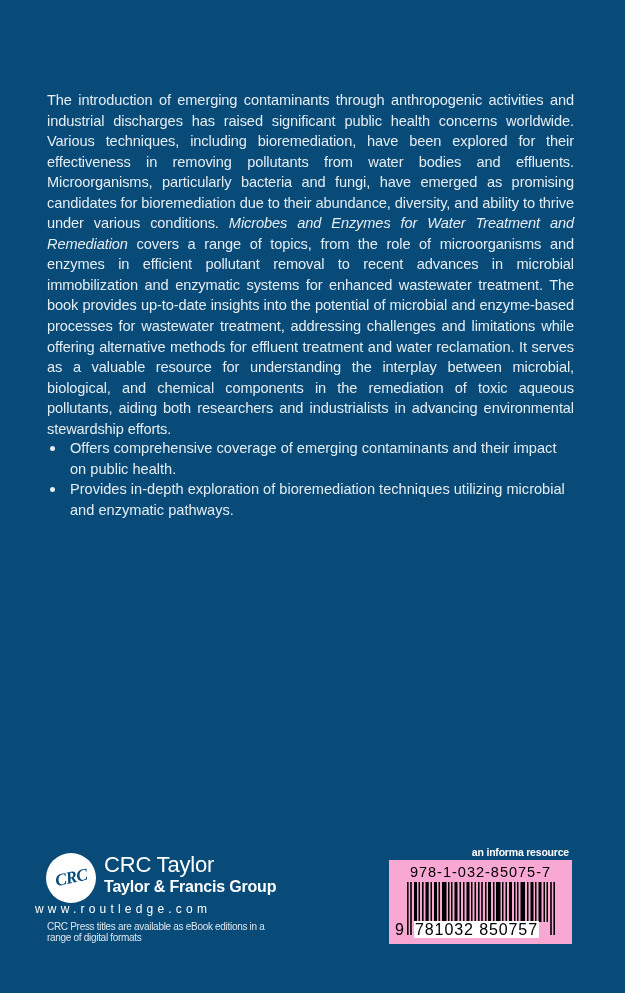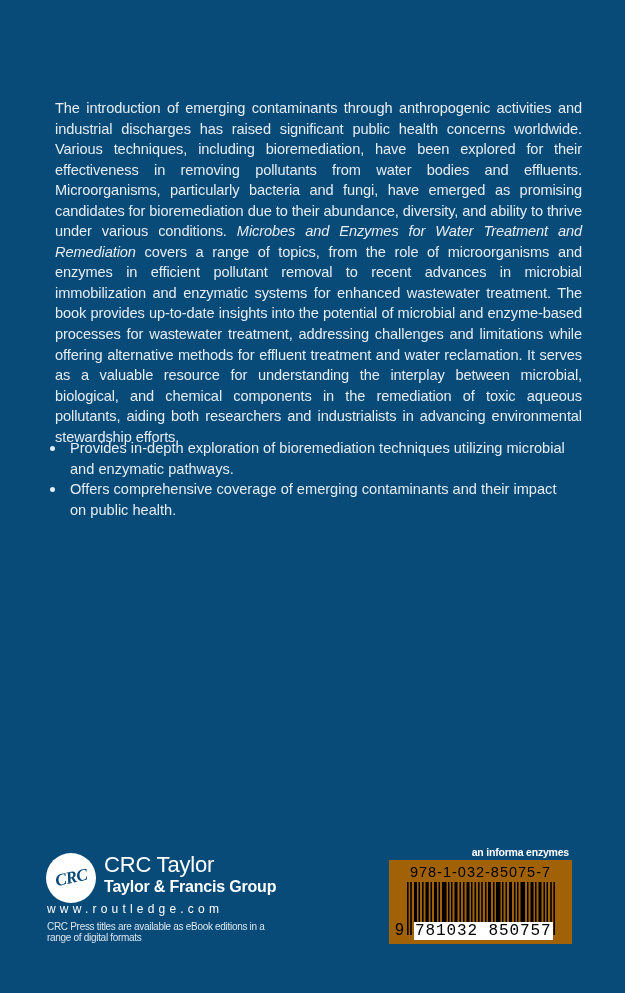--- a/index.html
+++ b/index.html
@@ -7,21 +7,21 @@
     width: 625px; height: 993px; overflow: hidden;
     background: #084a78;
     font-family: "Liberation Sans", "DejaVu Sans", sans-serif;
     color: #e4edf3;
     position: relative;
   }
   .description {
     position: absolute; left: 47px; top: 90px; width: 527px;
     font-size: 14.6px; line-height: 20.55px;
     text-align: justify; letter-spacing: -0.1px;
-    margin: 8px;
+    margin: 0;
   }
   .description em { font-style: italic; }
   .bullets {
     position: absolute; left: 47px; top: 438px; width: 520px;
     list-style: none; margin: 0; padding: 0;
     font-size: 14.6px; line-height: 20.55px;
   }
   .bullets li { position: relative; padding-left: 23px; margin-bottom: 0; }
   .bullets li .dot {
     position: absolute; left: 3px; top: 8px; width: 5px; height: 5px;
@@ -40,73 +40,73 @@
   }
   .crc-name {
     position: absolute; left: 104px; top: 852px;
     font-size: 22px; color: #ffffff; letter-spacing: -0.2px;
   }
   .crc-group {
     position: absolute; left: 104px; top: 878px;
     font-size: 16px; font-weight: bold; color: #ffffff; letter-spacing: -0.2px;
   }
   .crc-url {
-    position: absolute; left: 47px; top: 902px;
+    position: absolute; left: 35px; top: 902px;
     font-size: 12px; color: #ffffff; letter-spacing: 4.2px;
   }
   .crc-ebook {
     position: absolute; left: 47px; top: 921px; width: 240px;
     font-size: 10px; line-height: 11px; color: #dbe6ee; letter-spacing: -0.3px;
   }
   .informa {
     position: absolute; left: 440px; top: 846px; width: 129px;
     text-align: right; font-size: 10.5px; font-weight: bold; color: #ffffff;
     letter-spacing: -0.2px;
   }
   .barcode-box {
     position: absolute; left: 389px; top: 860px; width: 183px; height: 84px;
-    background: #a16207;
+    background: #f9a8d4;
   }
   .isbn-top {
     position: absolute; left: 0; top: 4px; width: 183px; text-align: center;
     font-family: "Liberation Sans", sans-serif; font-size: 14.5px; color: #000;
     letter-spacing: 1px;
   }
   .bars {
     position: absolute; left: 18px; top: 22px; width: 148px; height: 53px;
   }
   .isbn-bottom-first {
     position: absolute; left: 6px; top: 61px; font-size: 16px; color: #000;
   }
   .isbn-bottom-rest {
     position: absolute; left: 25px; top: 61px; width: 145px;
     font-size: 16px; color: #000; letter-spacing: 0.9px;
     background: transparent;
   }
-  .isbn-bottom-rest span { background: #fff; padding: 0 1px; font-family: Liberation Mono, monospace; }
+  .isbn-bottom-rest span { background: #fff; padding: 0 1px; }
 </style>
 </head>
 <body>
 
 <p class="description"><span>The introduction of emerging contaminants through anthropogenic activities and industrial discharges has raised significant public health concerns worldwide. Various techniques, including bioremediation, have been explored for their effectiveness in removing pollutants from water bodies and effluents. Microorganisms, particularly bacteria and fungi, have emerged as promising candidates for bioremediation due to their abundance, diversity, and ability to thrive under various conditions. </span><em>Microbes and Enzymes for Water Treatment and Remediation</em><span> covers a range of topics, from the role of microorganisms and enzymes in efficient pollutant removal to recent advances in microbial immobilization and enzymatic systems for enhanced wastewater treatment. The book provides up-to-date insights into the potential of microbial and enzyme-based processes for wastewater treatment, addressing challenges and limitations while offering alternative methods for effluent treatment and water reclamation. It serves as a valuable resource for understanding the interplay between microbial, biological, and chemical components in the remediation of toxic aqueous pollutants, aiding both researchers and industrialists in advancing environmental stewardship efforts.</span></p>
 
 <ul class="bullets">
+  <li><span class="dot"></span><span>Offers comprehensive coverage of emerging contaminants and their impact on public health.</span></li>
   <li><span class="dot"></span><span>Provides in-depth exploration of bioremediation techniques utilizing microbial and enzymatic pathways.</span></li>
-  <li><span class="dot"></span><span>Offers comprehensive coverage of emerging contaminants and their impact on public health.</span></li>
 </ul>
 
 <div class="crc-logo">
     <span>CRC</span>
   </div>
 <div class="crc-name">CRC Taylor</div>
 <div class="crc-group">Taylor &amp; Francis Group</div>
 <div class="crc-url">www.routledge.com</div>
 <div class="crc-ebook">CRC Press titles are available as eBook editions in a range of digital formats</div>
 
-<div class="informa">an informa enzymes</div>
+<div class="informa">an informa resource</div>
 
 <div class="barcode-box">
   <div class="isbn-top">978-1-032-85075-7</div>
   <svg class="bars" viewBox="0 0 148 53" preserveAspectRatio="none">
     <g fill="#000">
       <rect x="0" y="0" width="1.6" height="53"></rect>
         <rect x="3.2" y="0" width="1.6" height="53"></rect>
       <rect x="7" y="0" width="3" height="40"></rect>
         <rect x="11.5" y="0" width="1.5" height="40"></rect>
       <rect x="15" y="0" width="1.6" height="40"></rect>

